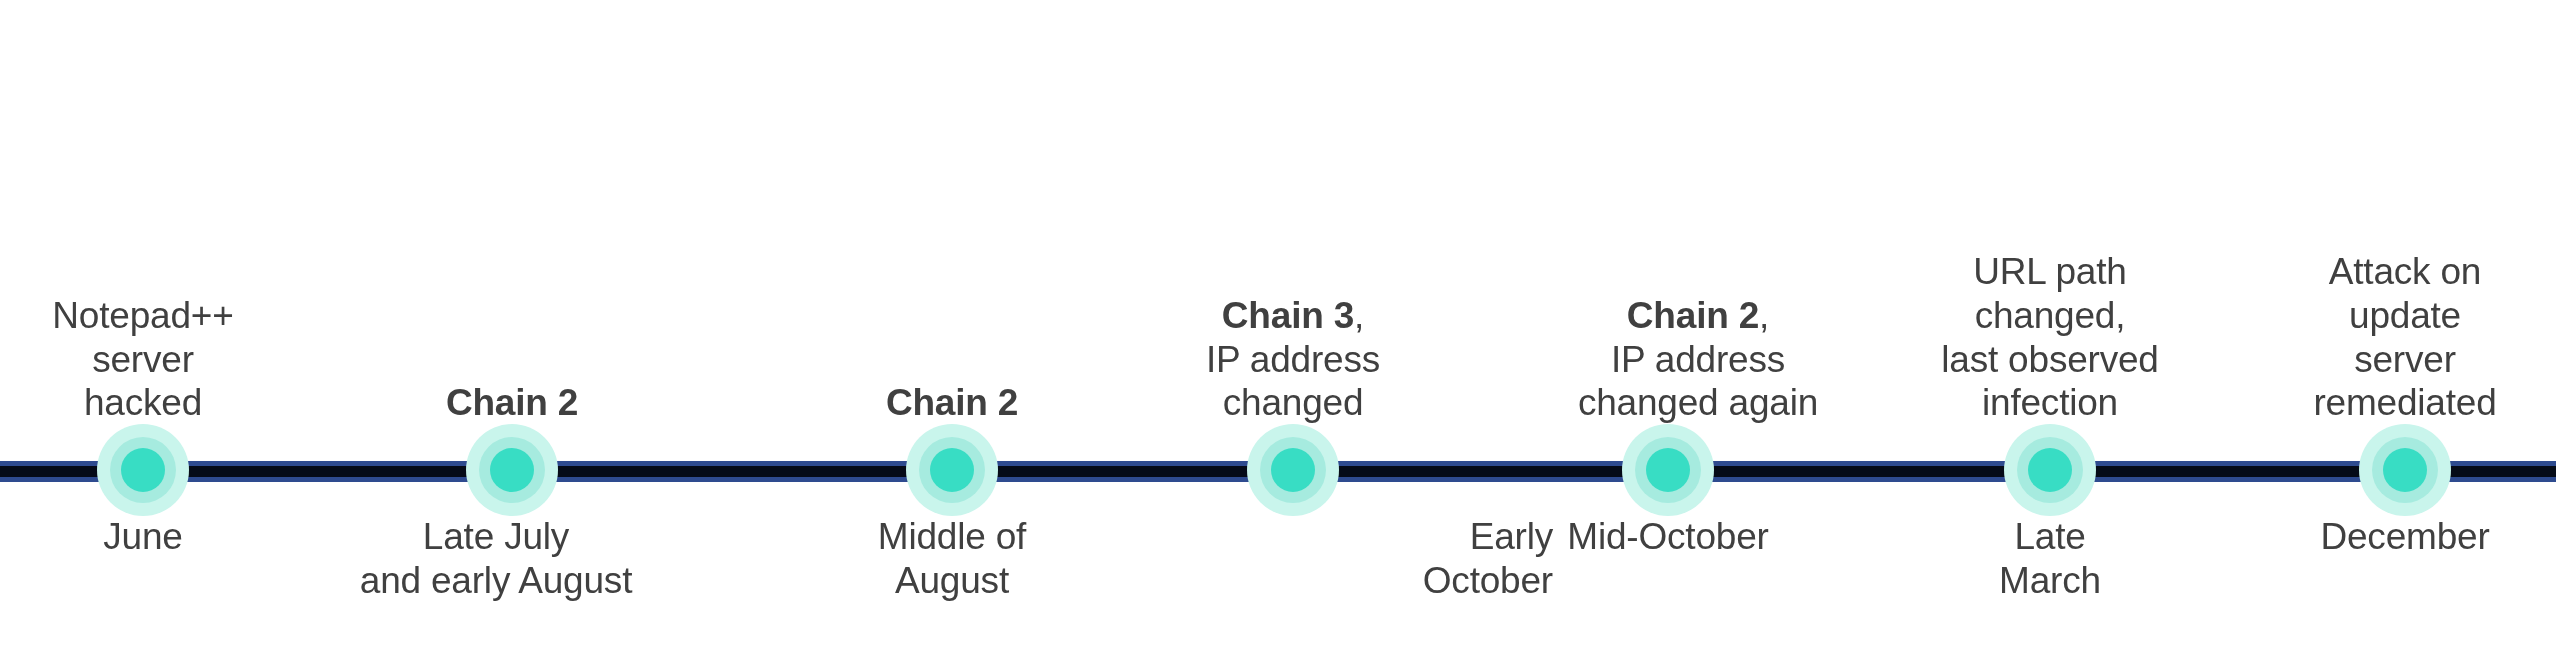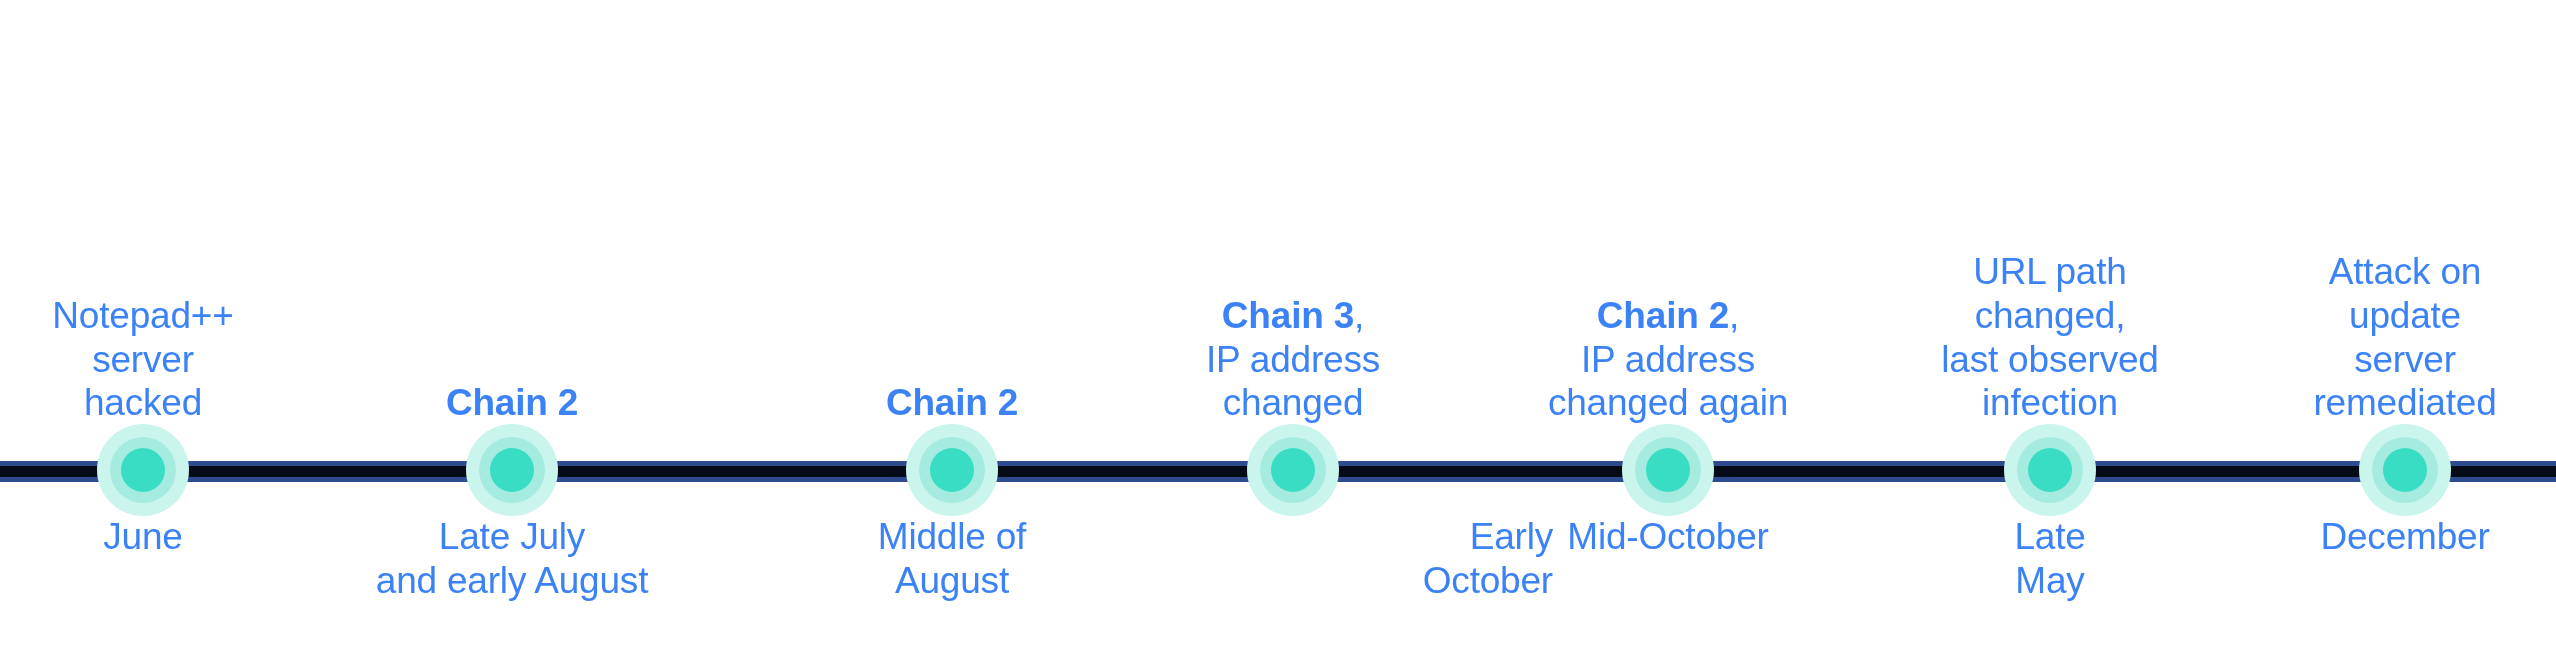--- a/index.html
+++ b/index.html
@@ -76,21 +76,21 @@
   .ring-core {
     width: 44px;
     height: 44px;
     background: #38ddc4;
   }
 
   
   .label {
     position: absolute;
     text-align: center;
-    color: #3b82f6;
+    color: #404040;
     font-size: 37px;
     line-height: 1.18;
     letter-spacing: -0.2px;
     white-space: pre-line;
   }
   .label-top {
     
     bottom: 228px;
   }
   .label-bottom {
@@ -123,21 +123,21 @@
       <div class="label label-top" style="left: -117px; width: 520px;"><span>Notepad++
 server
 hacked</span></div>
       <div class="label label-bottom" style="left: -117px; width: 520px;">June</div>
       <div class="node" style="left: 512px;">
         <div class="ring ring-outer"></div>
         <div class="ring ring-mid"></div>
         <div class="ring ring-core"></div>
       </div>
       <div class="label label-top" style="left: 252px; width: 520px;"><b class="lead">Chain 2</b></div>
-      <div class="label label-bottom" style="left: 252px; width: 520px;">Late July
+      <div class="label label-bottom" style="left: 236px; width: 520px;">Late July
 and early August</div>
       <div class="node" style="left: 952px;">
         <div class="ring ring-outer"></div>
         <div class="ring ring-mid"></div>
         <div class="ring ring-core"></div>
       </div>
       <div class="label label-top" style="left: 692px; width: 520px;"><b class="lead">Chain 2</b></div>
       <div class="label label-bottom" style="left: 692px; width: 520px;">Middle of
 August</div>
       <div class="node" style="left: 1293px;">
@@ -148,35 +148,35 @@
       <div class="label label-top" style="left: 1033px; width: 520px; margin-top: 28px;"><b class="lead">Chain 3</b><span>,
 IP address
 changed</span></div>
       <div class="label label-bottom" style="left: 1033px; width: 520px; text-align: right;">Early
 October</div>
       <div class="node" style="left: 1668px;">
         <div class="ring ring-outer"></div>
         <div class="ring ring-mid"></div>
         <div class="ring ring-core"></div>
       </div>
-      <div class="label label-top" style="left: 1408px; width: 520px;"><b class="lead">Chain 2</b><span>,
+      <div class="label label-top" style="left: 1438px; width: 520px;"><b class="lead">Chain 2</b><span>,
 IP address
 changed again</span></div>
       <div class="label label-bottom" style="left: 1408px; width: 520px;">Mid-October</div>
       <div class="node" style="left: 2050px;">
         <div class="ring ring-outer"></div>
         <div class="ring ring-mid"></div>
         <div class="ring ring-core"></div>
       </div>
       <div class="label label-top" style="left: 1790px; width: 520px;"><span>URL path
 changed,
 last observed
 infection</span></div>
       <div class="label label-bottom" style="left: 1790px; width: 520px;">Late
-May</div>
+March</div>
       <div class="node" style="left: 2405px;">
         <div class="ring ring-outer"></div>
         <div class="ring ring-mid"></div>
         <div class="ring ring-core"></div>
       </div>
       <div class="label label-top" style="left: 2145px; width: 520px;"><span>Attack on
 update
 server
 remediated</span></div>
       <div class="label label-bottom" style="left: 2145px; width: 520px;">December</div>

